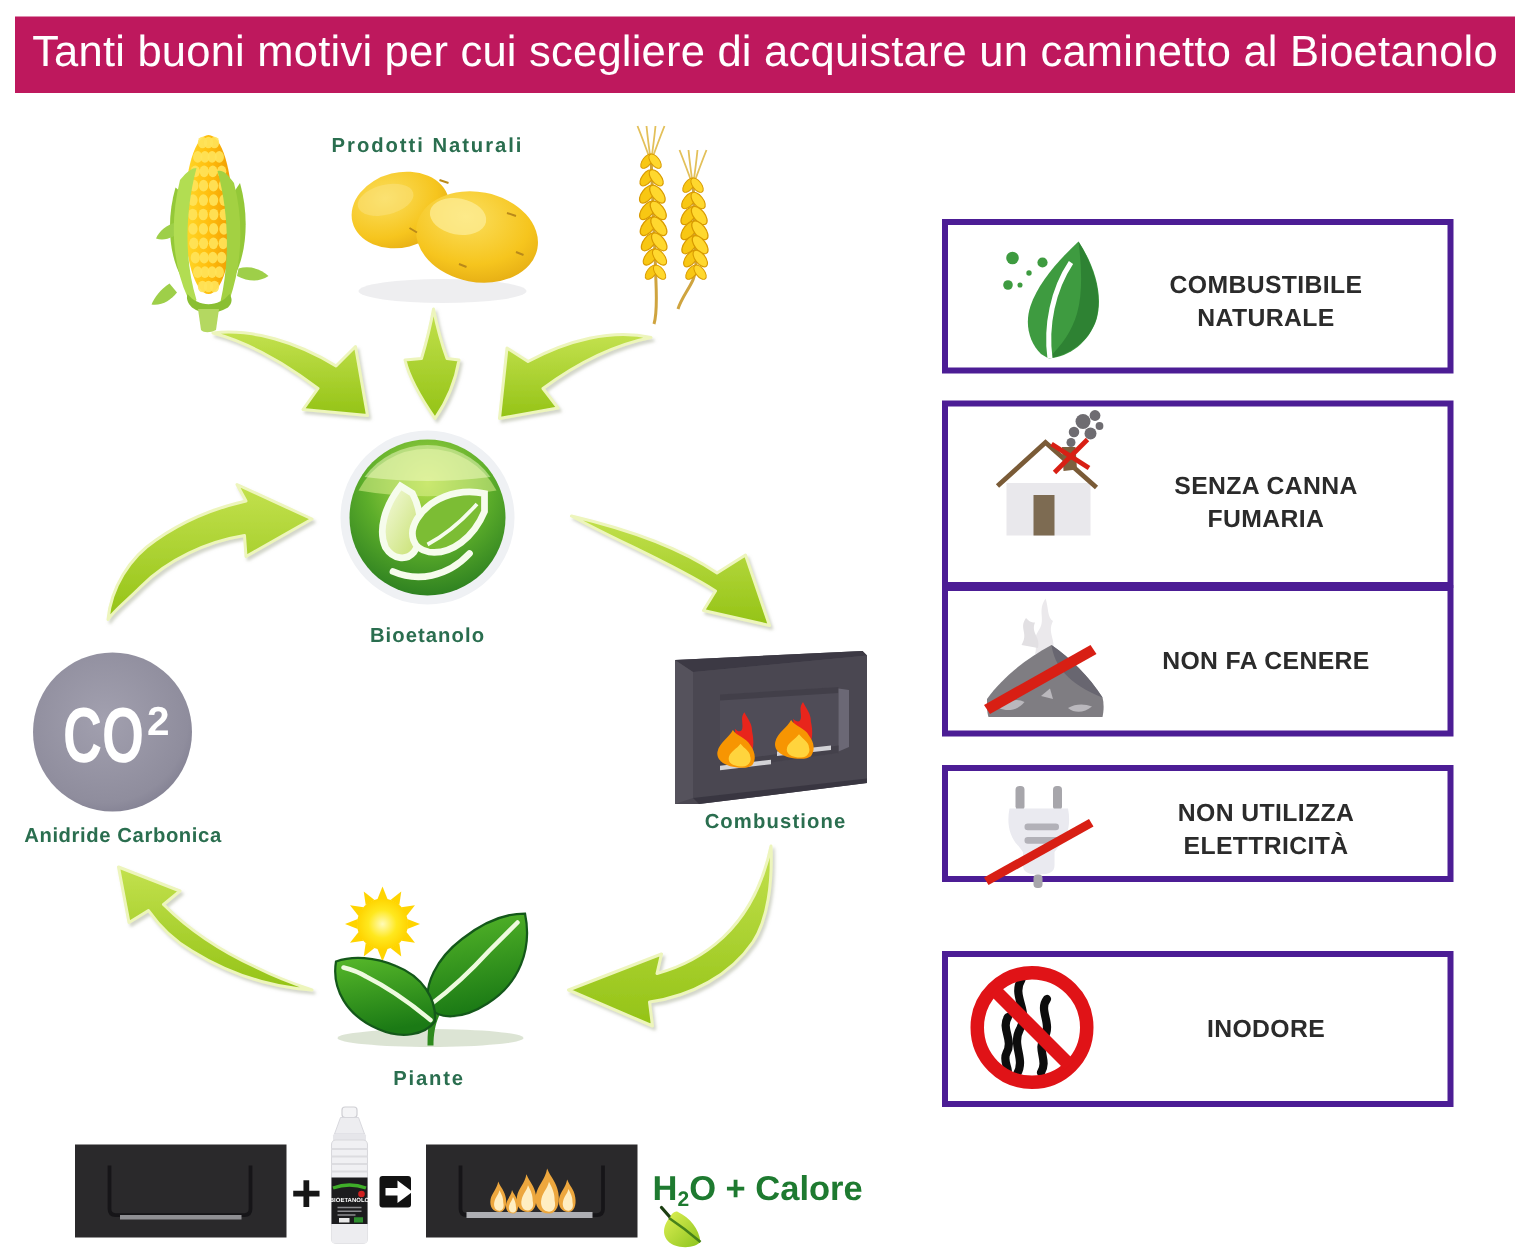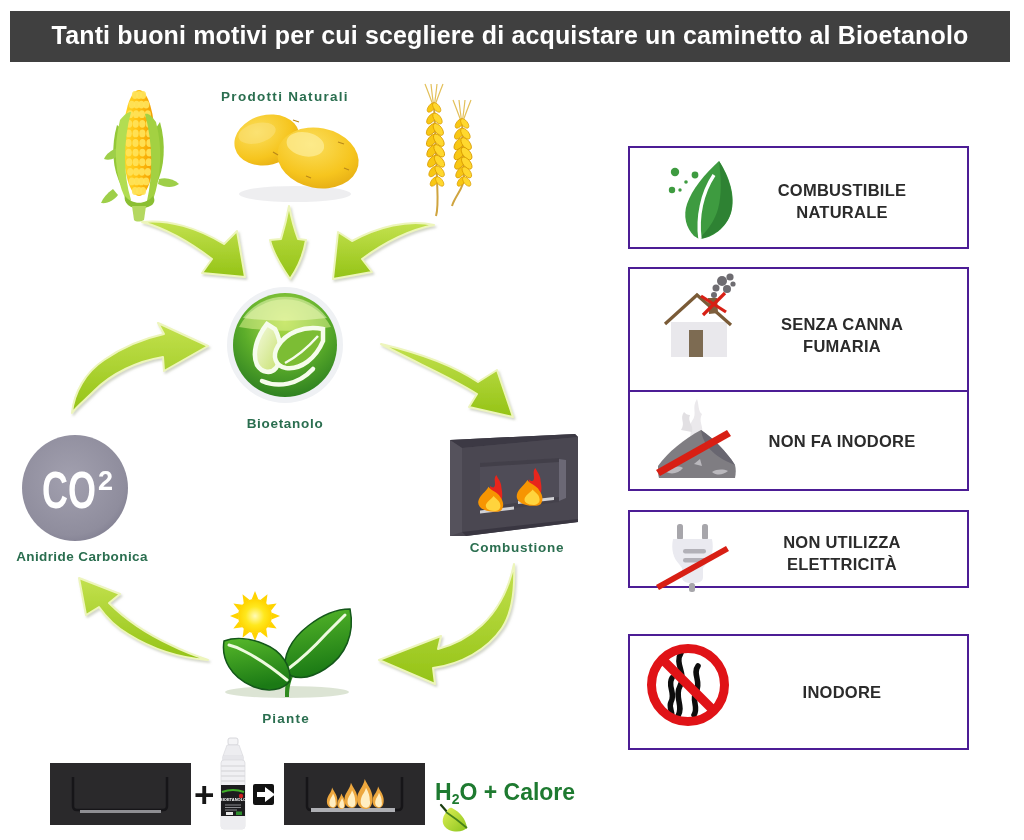--- a/index.html
+++ b/index.html
@@ -1,38 +1,38 @@
 <!DOCTYPE html>
 <html><head>
 <meta charset="utf-8">
 <style>
   html,body{margin:0;padding:0;width:1024px;height:840px;background:#ffffff;font-family:"Liberation Sans",sans-serif;overflow:hidden;position:relative}
   .abs{position:absolute}
-  #hdr{left:10px;top:11px;width:1000px;height:51px;background:#404040;color:#fff;
-       display:flex;align-items:center;justify-content:center;font-weight:bold;font-size:25px;letter-spacing:0.15px;padding-bottom:2px;box-sizing:border-box}
-  .box{position:absolute;left:628px;width:341px;border:2px solid #4c1d95;background:#fff;box-sizing:border-box;display:flex;align-items:center}
+  #hdr{left:10px;top:11px;width:1000px;height:51px;background:#be185d;color:#fff;
+       display:flex;align-items:center;justify-content:center;font-weight:normal;font-size:29px;letter-spacing:0.15px;padding-bottom:2px;box-sizing:border-box}
+  .box{position:absolute;left:628px;width:341px;border:4px solid #4c1d95;background:#fff;box-sizing:border-box;display:flex;align-items:center}
   .btxt{position:absolute;left:104px;width:216px;text-align:center;font-weight:bold;font-size:16.5px;color:#2b2b2b;letter-spacing:0.25px;line-height:22px}
   .two{margin-top:7px}
 </style>
 </head>
 <body>
 <div class="abs" id="hdr">Tanti buoni motivi per cui scegliere di acquistare un caminetto al Bioetanolo</div>
 <div class="box" style="top:146px;height:103px">
     <div class="btxt two">COMBUSTIBILE<br>NATURALE</div>
   </div>
 <div class="box" style="top:267px;height:125px">
     <div class="btxt two" style="margin-top:11px">SENZA CANNA<br>FUMARIA</div>
   </div>
 <div class="box" style="top:390px;height:101px">
-    <div class="btxt">NON FA INODORE</div>
+    <div class="btxt">NON FA CENERE</div>
   </div>
 <div class="box" style="top:510px;height:78px">
     <div class="btxt two">NON UTILIZZA<br>ELETTRICITÀ</div>
   </div>
-<div class="box" style="top:634px;height:116px">
+<div class="box" style="top:634px;height:104px">
     <div class="btxt">INODORE</div>
   </div>
 <svg class="abs" style="left:0;top:0" width="1024" height="840" viewBox="0 0 1024 840" id="main">
 <defs>
 <linearGradient id="garrow" x1="0" y1="0" x2="0" y2="1">
         <stop offset="0" stop-color="#c3e14e"></stop>
         <stop offset="1" stop-color="#94c316"></stop>
       </linearGradient>
 <radialGradient id="gsphere" cx="0.5" cy="0.28" r="0.9">
         <stop offset="0" stop-color="#b4de4a"></stop>

